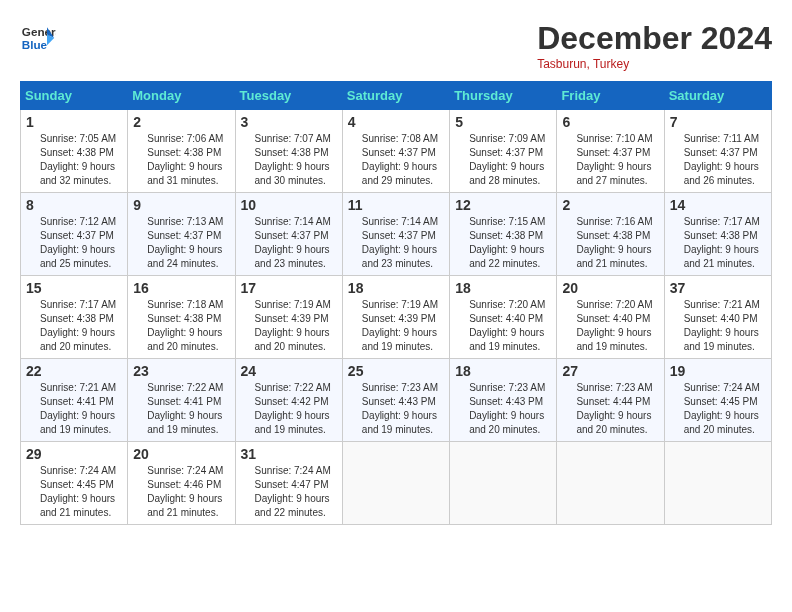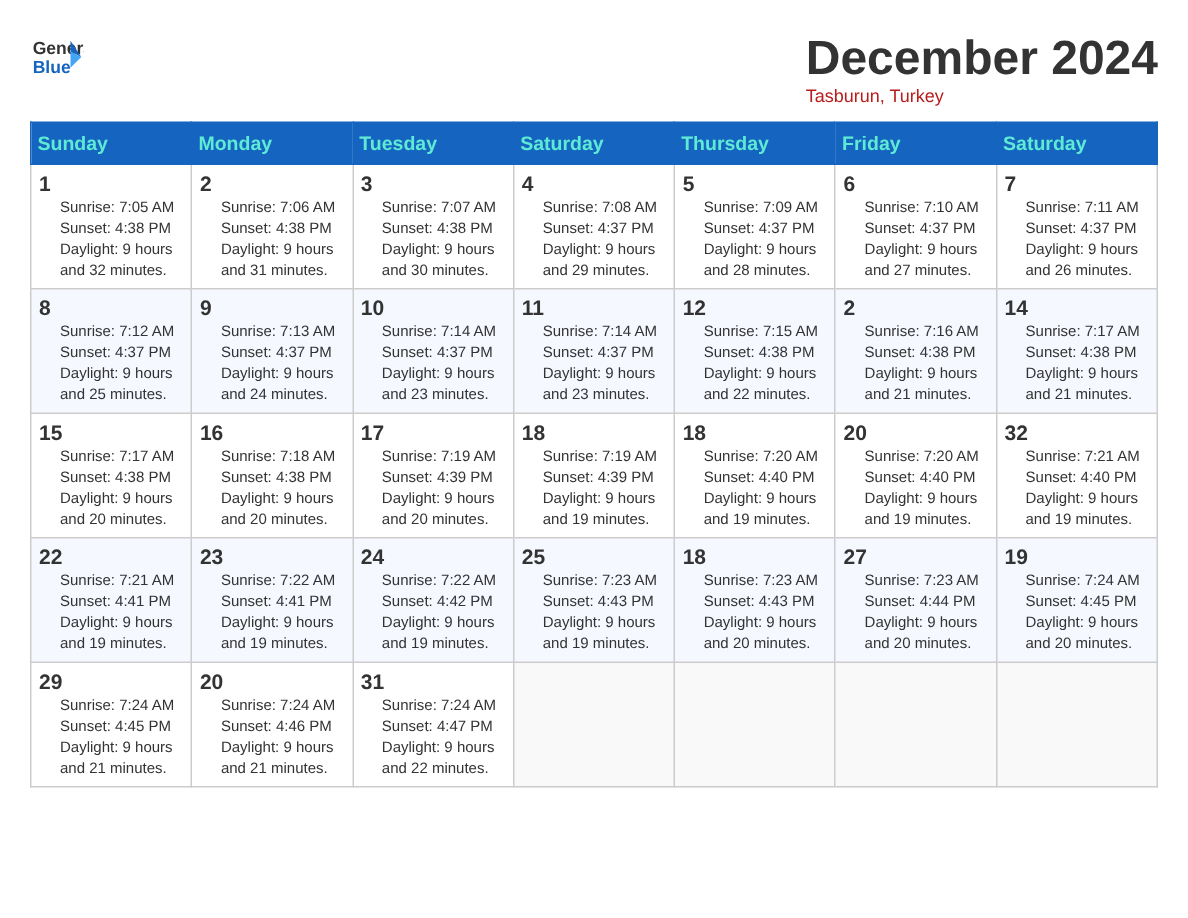--- a/index.html
+++ b/index.html
@@ -188,21 +188,21 @@
         </td>
         <td>
           <div class="day-number">18</div>
           <div class="day-info">Sunrise: 7:20 AM<br>Sunset: 4:40 PM<br>Daylight: 9 hours and 19 minutes.</div>
         </td>
         <td>
           <div class="day-number">20</div>
           <div class="day-info">Sunrise: 7:20 AM<br>Sunset: 4:40 PM<br>Daylight: 9 hours and 19 minutes.</div>
         </td>
         <td>
-          <div class="day-number">32</div>
+          <div class="day-number">37</div>
           <div class="day-info">Sunrise: 7:21 AM<br>Sunset: 4:40 PM<br>Daylight: 9 hours and 19 minutes.</div>
         </td>
       </tr>
       <tr>
         <td>
           <div class="day-number">22</div>
           <div class="day-info">Sunrise: 7:21 AM<br>Sunset: 4:41 PM<br>Daylight: 9 hours and 19 minutes.</div>
         </td>
         <td>
           <div class="day-number">23</div>

